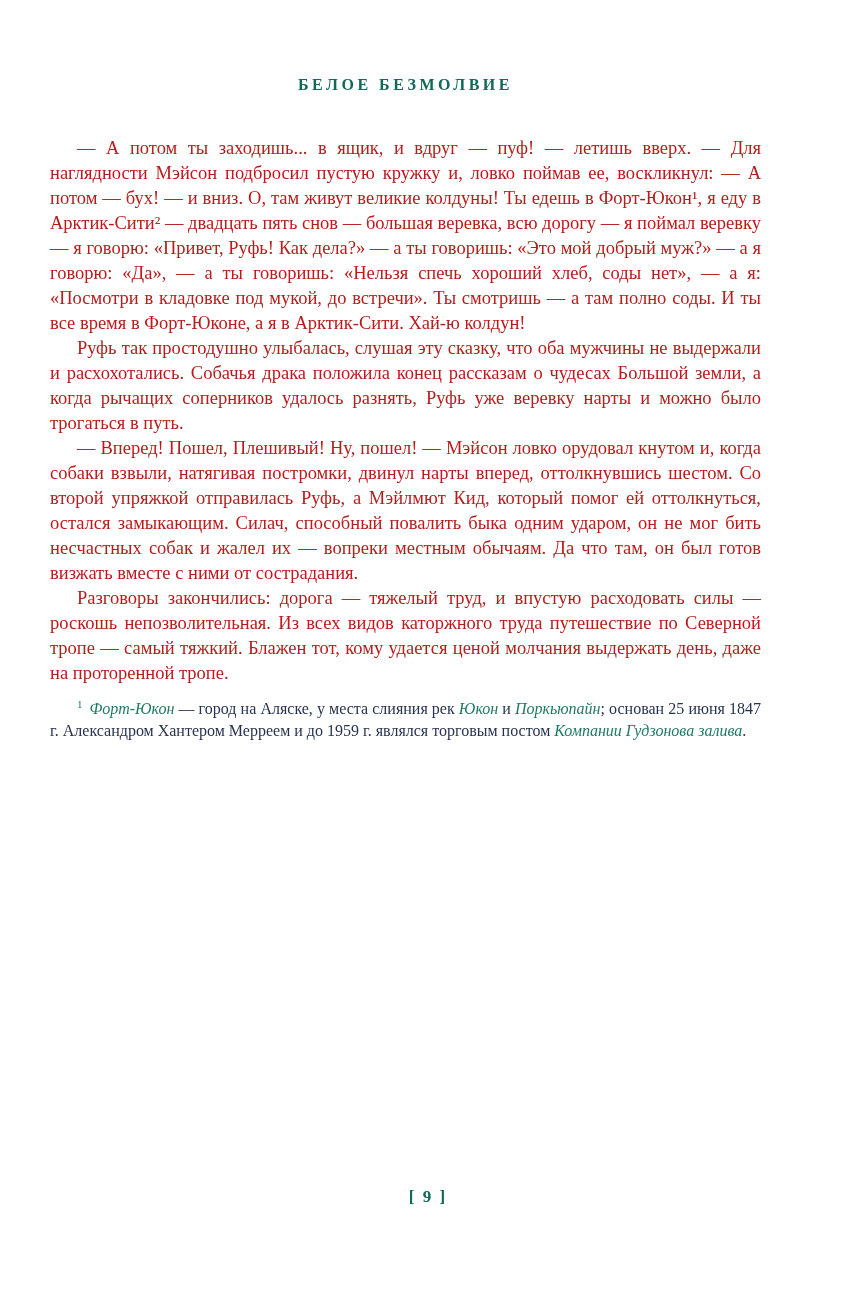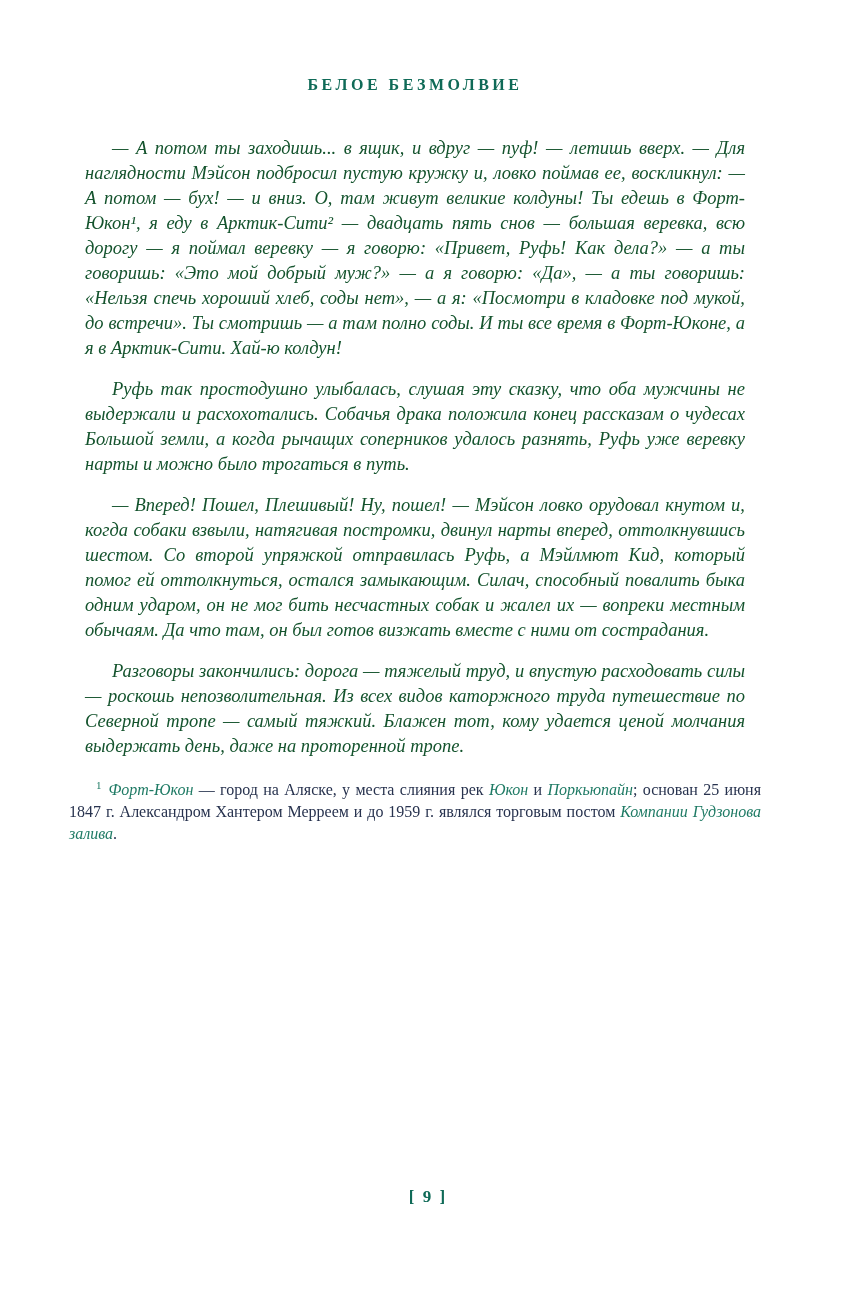--- a/index.html
+++ b/index.html
@@ -6,45 +6,44 @@
     margin: 0;
     padding: 0;
     background: #ffffff;
   }
   .page {
     position: relative;
     box-sizing: border-box;
     width: 856px;
     height: 1299px;
     background: #ffffff;
-    padding: 76px 95px 90px 69px;
+    padding: 76px 95px 90px 50px;
     overflow: hidden;
     font-family: "Liberation Serif", "DejaVu Serif", serif;
   }
   .running-header {
     text-align: center;
     font-weight: bold;
     font-size: 16px;
     letter-spacing: 3.5px;
     color: #0f6a57;
     margin: 0 0 42px 0;
   }
   .text-block p.para {
-    margin: 16px;
+    margin: 0;
     text-indent: 27px;
     text-align: justify;
     font-size: 18.5px;
     line-height: 25px;
-    color: #14532d;
+    color: #b91c1c;
     hyphens: auto;
-    font-style: italic;
     -webkit-hyphens: auto;
   }
   .footnotes {
-    margin-top: 20px;
+    margin-top: 12px;
   }
   .footnotes p.footnote {
     margin: 0;
     text-indent: 27px;
     text-align: justify;
     font-size: 16px;
     line-height: 22px;
     color: #27324e;
     hyphens: auto;
     -webkit-hyphens: auto;

